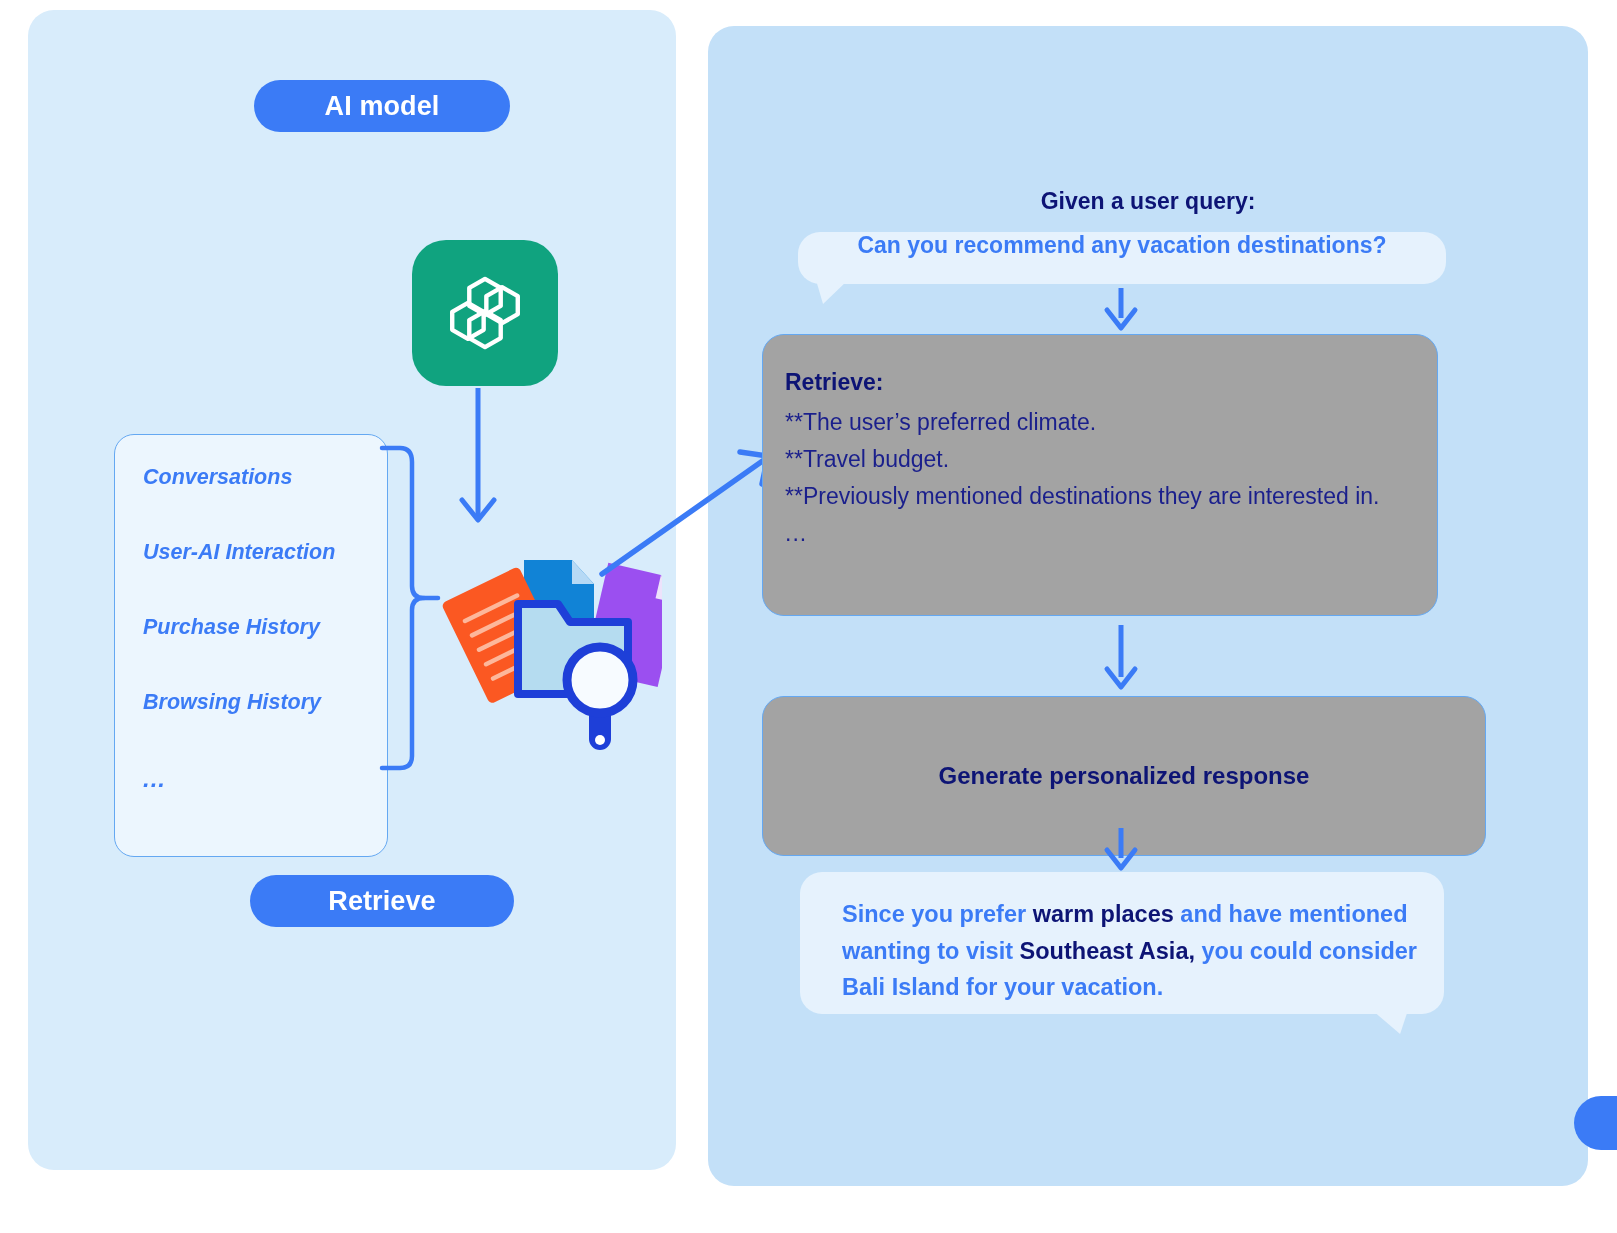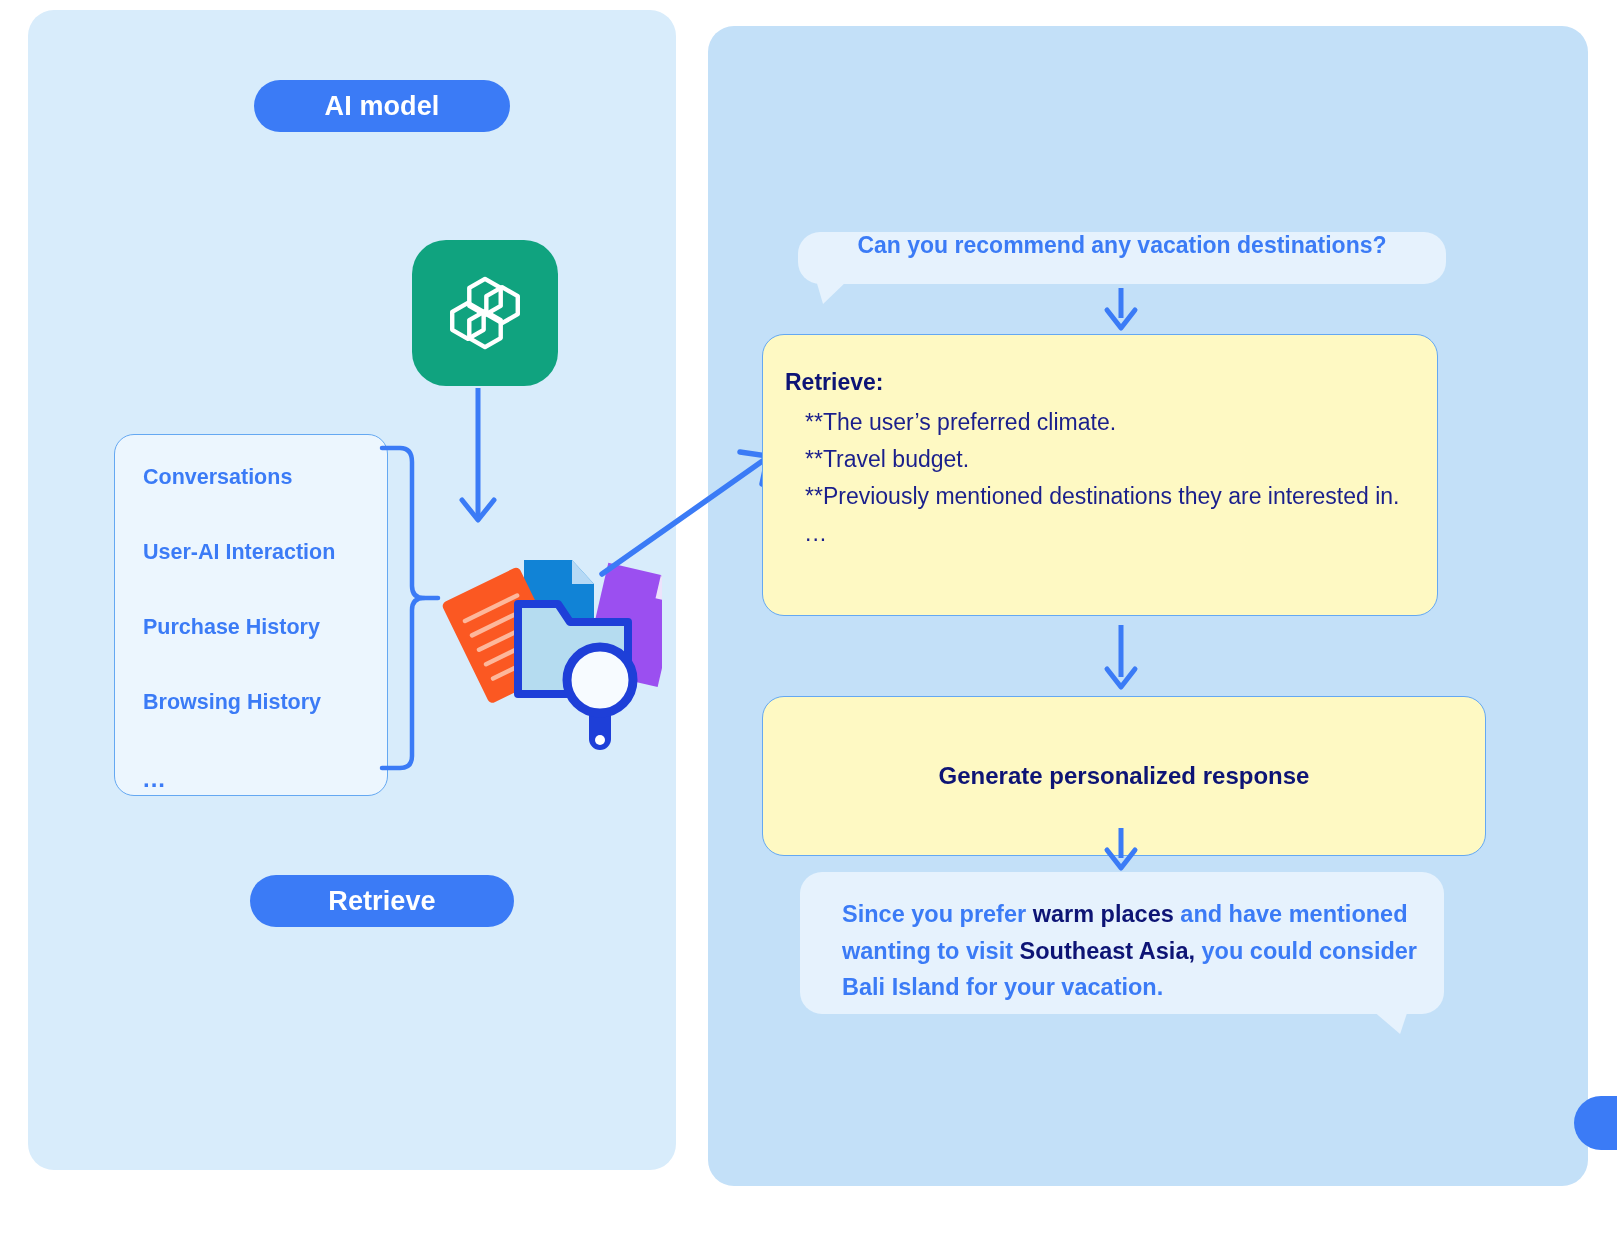--- a/index.html
+++ b/index.html
@@ -34,23 +34,23 @@
   
   .arrow-svg{position:absolute;overflow:visible;}
   #arrow-model-to-docs{left:420px;top:378px;width:80px;height:150px;}
   #arrow-docs-to-retrieve{left:598px;top:450px;width:176px;height:128px;}
   #arrow-query-to-retrieve{left:1090px;top:288px;width:66px;height:46px;}
   #arrow-retrieve-to-generate{left:1090px;top:625px;width:66px;height:70px;}
   #arrow-generate-to-response{left:1090px;top:828px;width:66px;height:46px;}
 
   
   #source-list{
-    position:absolute;left:86px;top:424px;width:274px;height:362px;
+    position:absolute;left:86px;top:424px;width:274px;height:423px;
     background:#ecf6fe;border:1.6px solid #64a8f2;border-radius:20px;
-    box-sizing:border-box;padding:30px 0 0 28px;
+    box-sizing:border-box;padding:30px 0 0 28px;font-style:italic;
   }
   .source-item{
     color:#3b7bf6;font-size:21.5px;font-weight:700;margin-bottom:50px;white-space:nowrap;
   }
   .source-item.ellipsis{font-size:24px;margin-bottom:0;letter-spacing:1px;}
   #brace-svg{position:absolute;left:352px;top:436px;width:60px;height:330px;overflow:visible;}
 
   
   #doc-cluster{position:absolute;left:404px;top:518px;width:230px;height:230px;}
 
@@ -75,26 +75,26 @@
   #response-bubble .tail{
     position:absolute;right:36px;bottom:-20px;width:36px;height:24px;
     background:#e6f2fd;
     clip-path:polygon(0% 0%, 100% 0%, 78% 100%);
   }
   .resp-line{font-size:23.5px;font-weight:700;line-height:36.5px;color:#3b7bf6;white-space:nowrap;}
   .resp-line b{color:#0d1475;font-weight:700;}
 
   
   .card{
-    position:absolute;background:#fef9c3;border:1.4px solid #64a8f2;border-radius:22px;
+    position:absolute;background:#a3a3a3;border:1.4px solid #64a8f2;border-radius:22px;
     box-sizing:border-box;
   }
   #retrieve-card{left:762px;top:334px;width:676px;height:282px;padding:34px 0 0 22px;}
   #retrieve-title{color:#0d1475;font-size:23px;font-weight:700;margin-bottom:8px;}
-  .retrieve-line{color:#1a1f8c;font-size:23px;font-weight:400;line-height:37px;white-space:nowrap;margin-left:20px;}
+  .retrieve-line{color:#1a1f8c;font-size:23px;font-weight:400;line-height:37px;white-space:nowrap;}
   .retrieve-line.dots{font-size:23px;letter-spacing:1px;}
   #generate-card{
     left:762px;top:696px;width:724px;height:160px;
     display:flex;align-items:center;justify-content:center;
   }
   #generate-text{color:#0d1475;font-size:24px;font-weight:700;}
 </style>
 </head>
 <body>
 
@@ -171,20 +171,22 @@
   <div class="panel" id="right-panel">
 
     <div class="pill" id="badge-personalized">Personalized Responses</div>
   </div>
 
   <svg class="arrow-svg" id="arrow-docs-to-retrieve">
     <line x1="4" y1="124" x2="166" y2="10" stroke="#3b7bf6" stroke-width="5.5" stroke-linecap="round"></line>
     <polyline points="142,2 170,6 164,34" fill="none" stroke="#3b7bf6" stroke-width="5.5" stroke-linecap="round" stroke-linejoin="round"></polyline>
   </svg>
 
+  <div style="position:absolute;left:708px;top:188px;width:880px;text-align:center;
+              color:#0d1475;font-size:23px;font-weight:700;">Given a user query:</div>
 
   <div class="bubble" id="query-bubble">
     <span class="bubble-text">Can you recommend any vacation destinations?</span>
     <span class="tail"></span>
   </div>
 
   <svg class="arrow-svg" id="arrow-query-to-retrieve">
     <line x1="31" y1="0" x2="31" y2="30" stroke="#3b7bf6" stroke-width="5"></line>
     <polyline points="17,22 31,40 45,22" fill="none" stroke="#3b7bf6" stroke-width="5" stroke-linecap="round" stroke-linejoin="round"></polyline>
   </svg>

